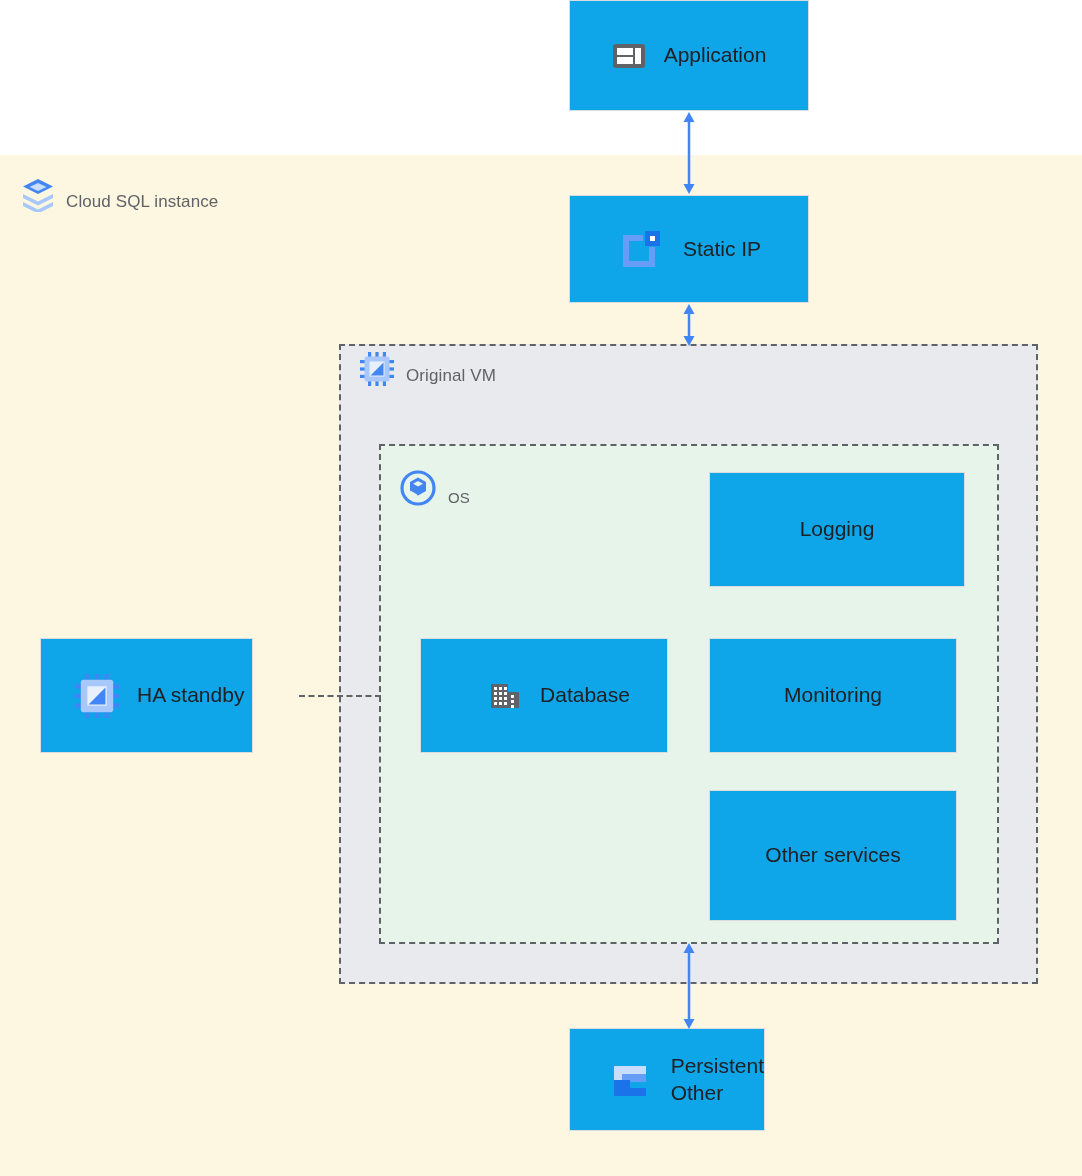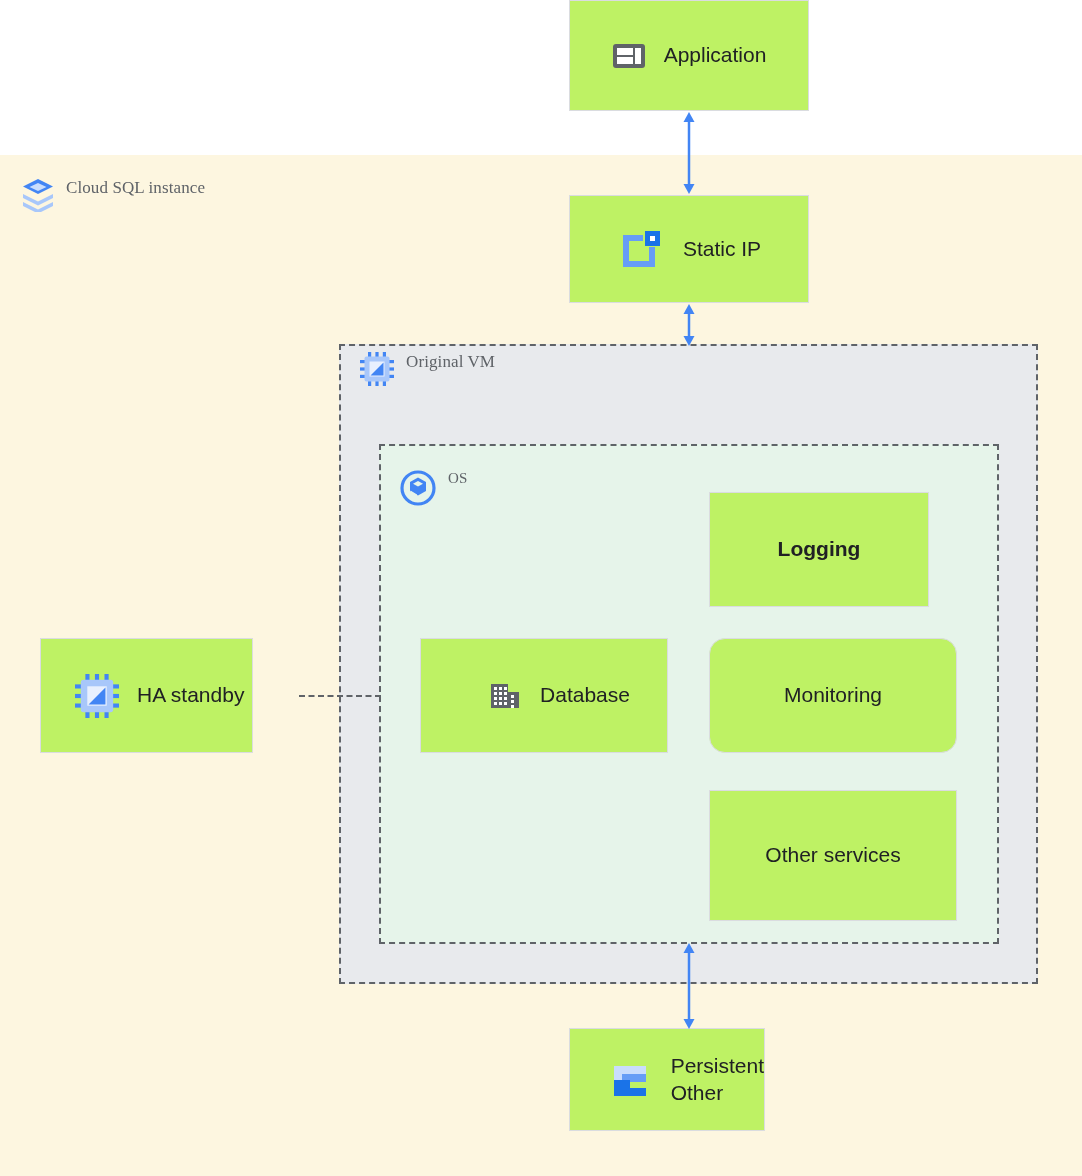--- a/index.html
+++ b/index.html
@@ -11,21 +11,21 @@
     overflow:hidden;
   }
   .canvas{position:absolute;inset:0;}
 
   
   .cloudsql-region{
     position:absolute;left:0;top:155px;width:1082px;height:1021px;
     background:#fdf6e0;
   }
   .region-label{
-    position:absolute;display:flex;align-items:flex-start;gap:12px;font-family:Liberation Serif, serif;
+    position:absolute;display:flex;align-items:flex-end;gap:12px;
   }
   .region-label .rl-text{
     font-size:17px;color:#5f6368;letter-spacing:.1px;white-space:nowrap;
   }
   #cloudsql-label{left:22px;top:178px;}
 
   .vm-region{
     position:absolute;left:339px;top:344px;width:699px;height:640px;
     background:#e8eaed;
     border:2px dashed #5f6368;
@@ -38,33 +38,33 @@
     position:absolute;left:379px;top:444px;width:620px;height:500px;
     background:#e6f4ea;
     border:2px dashed #5f6368;
     box-sizing:border-box;
   }
   #os-label{left:400px;top:470px;}
   #os-label .rl-text{font-size:15px;color:#5f6368;}
 
   
   .node{
-    position:absolute;background:#bef264;border:1px solid #dadce0;
+    position:absolute;background:#0ea5e9;border:1px solid #dadce0;
     box-sizing:border-box;display:flex;align-items:center;justify-content:center;
     gap:18px;
   }
   .node .label{
     font-size:21px;color:#202124;line-height:1.35;
   }
   .node.plain .label{font-size:21px;color:#202124;}
 
   #node-application{left:569px;top:0px;width:240px;height:111px;}
   #node-staticip{left:569px;top:195px;width:240px;height:108px;}
-  #node-logging{left:709px;top:492px;width:220px;height:115px;font-weight:bold;}
-  #node-monitoring{left:709px;top:638px;width:248px;height:115px;border-radius:16px;}
+  #node-logging{left:709px;top:472px;width:256px;height:115px;}
+  #node-monitoring{left:709px;top:638px;width:248px;height:115px;}
   #node-other{left:709px;top:790px;width:248px;height:131px;}
   #node-database{left:420px;top:638px;width:248px;height:115px;justify-content:center;padding-left:30px;}
   #node-hastandby{left:40px;top:638px;width:213px;height:115px;justify-content:flex-start;padding-left:34px;}
   #node-pdisk{left:569px;top:1028px;width:196px;height:103px;justify-content:space-between;padding-left:40px;}
   #node-pdisk .label{line-height:1.25;}
 
   
   .icon{display:inline-block;flex:0 0 auto;line-height:0;}
 
   

